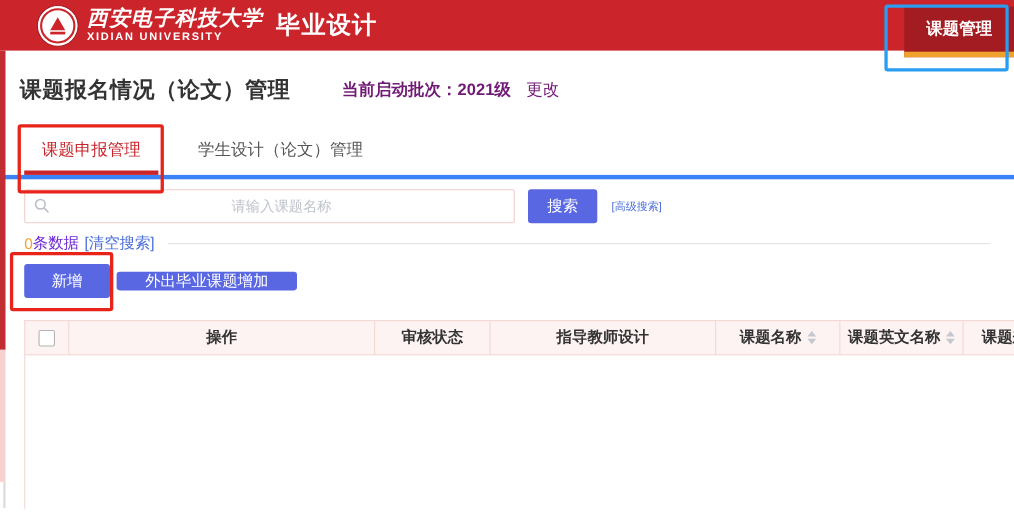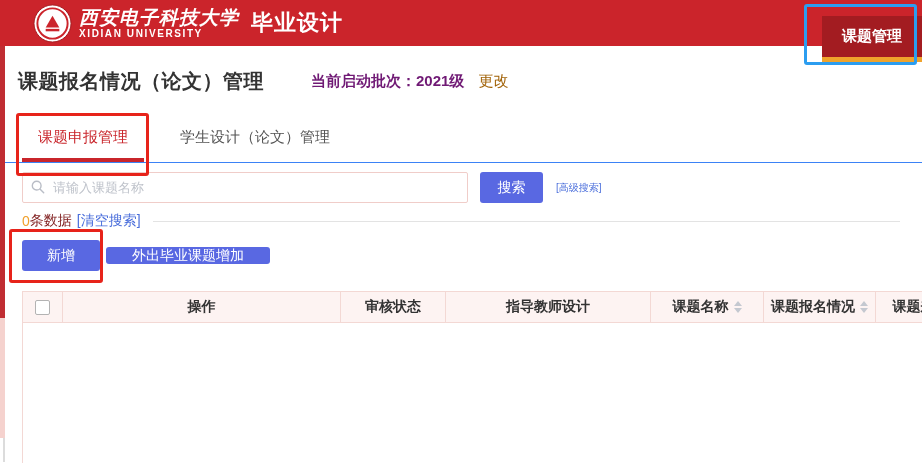--- a/index.html
+++ b/index.html
@@ -8,60 +8,60 @@
   .screen { position:relative; width:922px; height:474px; background:#fff; overflow:hidden; }
 
   
   .app-header { position:relative; height:46px; background:#cb242b; display:flex; align-items:center;padding-left:26px; }
   .brand { display:flex; align-items:center; padding-left:7px; }
   .logo-svg { width:39px; height:39px; flex:0 0 auto; }
   .uni-text { margin-left:7px; color:#fff; line-height:1; }
   .uni-cn { font-family:"Liberation Serif","DejaVu Serif",serif; font-style:italic; font-weight:bold; font-size:19px; letter-spacing:1px; white-space:nowrap; }
   .uni-en { font-size:10px; font-weight:bold; letter-spacing:1.6px; margin-top:2px; white-space:nowrap; }
   .app-title { color:#fff; font-size:22px; font-weight:bold; margin-left:12px; letter-spacing:1px; white-space:nowrap; }
-  .nav-item { position:absolute; right:0; top:16px; width:100px; height:46px; background:#a31c21;
+  .nav-item { position:absolute; right:0; top:6px; width:100px; height:46px; background:#a31c21;
               border-bottom:5px solid #f0a32c; color:#fff; font-size:15px; font-weight:bold;
               display:flex; align-items:center; justify-content:center; cursor:pointer; }
 
   
   .strip { position:absolute; left:0; width:5px; z-index:3; }
   .strip-red  { top:46px;  height:272px; background:#c02d32; }
   .strip-pink { top:318px; height:120px; background:#f5d2ce; }
   .strip-gray { top:438px; height:24px; width:2px; left:3px; background:#dcdcdc; }
 
   
   .page-head { display:flex; align-items:center; margin:21px 0 0 18px; height:28px; }
   .page-title { font-size:20px; font-weight:bold; color:#333; letter-spacing:0.5px; }
   .batch { margin-left:47px; font-size:15px; font-weight:bold; color:#701a75; white-space:nowrap; }
-  .change-link { margin-left:14px; font-size:15px; color:#a16207; text-decoration:none; cursor:pointer; }
+  .change-link { margin-left:14px; font-size:15px; color:#701a75; text-decoration:none; cursor:pointer; }
 
   
-  .tabs { margin-top:22px; height:46px; border-bottom:1px solid #3b82f6; display:flex; align-items:stretch; }
+  .tabs { margin-top:22px; height:46px; border-bottom:4px solid #3b82f6; display:flex; align-items:stretch; }
   .tab { margin-left:22px; padding:0 16px; font-size:15px; color:#555; display:flex; align-items:center;
          cursor:pointer; border-bottom:4px solid transparent; }
   .tab + .tab { margin-left:20px; }
   .tab.active { color:#c9252b; border-bottom-color:#c9252b; font-weight:normal; }
 
   
   .search-row { display:flex; align-items:center; margin:9px 0 0 22px; height:31px; }
   .search-box { position:relative; width:446px; height:31px; }
   .search-box input { width:100%; height:100%; border:1px solid #f0cdc9; border-radius:2px;
                       padding:0 8px 0 30px; font-size:13px; color:#333; outline:none;
-                      font-family:"Liberation Sans","DejaVu Sans",sans-serif; }
+                      font-family:"Liberation Sans","DejaVu Sans",sans-serif;text-align:center; }
   .search-box input::placeholder { color:#bfc3cb; }
   .search-icon { position:absolute; left:9px; top:8px; width:14px; height:14px; }
   .btn { border:none; border-radius:3px; background:#5968e2; color:#fff; font-size:14px;
          cursor:pointer; font-family:"Liberation Sans","DejaVu Sans",sans-serif; }
   .btn-search { width:63px; height:31px; margin-left:12px; }
   .adv-link { margin-left:13px; font-size:10px; color:#4a6edb; text-decoration:none; cursor:pointer; white-space:nowrap; }
 
   
   .info-row { display:flex; align-items:center; margin:8px 22px 0 22px; height:20px; font-size:14px; }
   .count-num { color:#f0a02c; }
-  .count-suffix { color:#7f1d1d; }
+  .count-suffix { color:#6d28d9; }
   .clear-link { margin-left:5px; color:#4a6edb; text-decoration:none; cursor:pointer; }
   .info-divider { flex:1; height:1px; background:#e3e3e3; margin-left:12px; }
 
   
   .actions-row { display:flex; align-items:center; margin:9px 12px 0 22px; height:31px; gap:6px; }
   .btn-add { width:78px; height:31px; }
   .btn-add-ext { height:17px; padding:0 26px; }
 
   
   .table-wrap { margin:20px 0 0 22px; width:945px; }
@@ -161,21 +161,21 @@
       <div class="th w-status">审核状态</div>
       <div class="th w-signup">指导教师设计</div>
       <div class="th w-name">
         <span>课题名称</span>
         <span class="sorter">
           <span class="caret-up"></span>
           <span class="caret-down"></span>
         </span>
       </div>
       <div class="th w-ename">
-        <span>课题报名情况</span>
+        <span>课题英文名称</span>
         <span class="sorter">
           <span class="caret-up"></span>
           <span class="caret-down"></span>
         </span>
       </div>
       <div class="th w-source">课题来源</div>
     </div>
   </div>
   <div class="table-left-line"></div>
 

